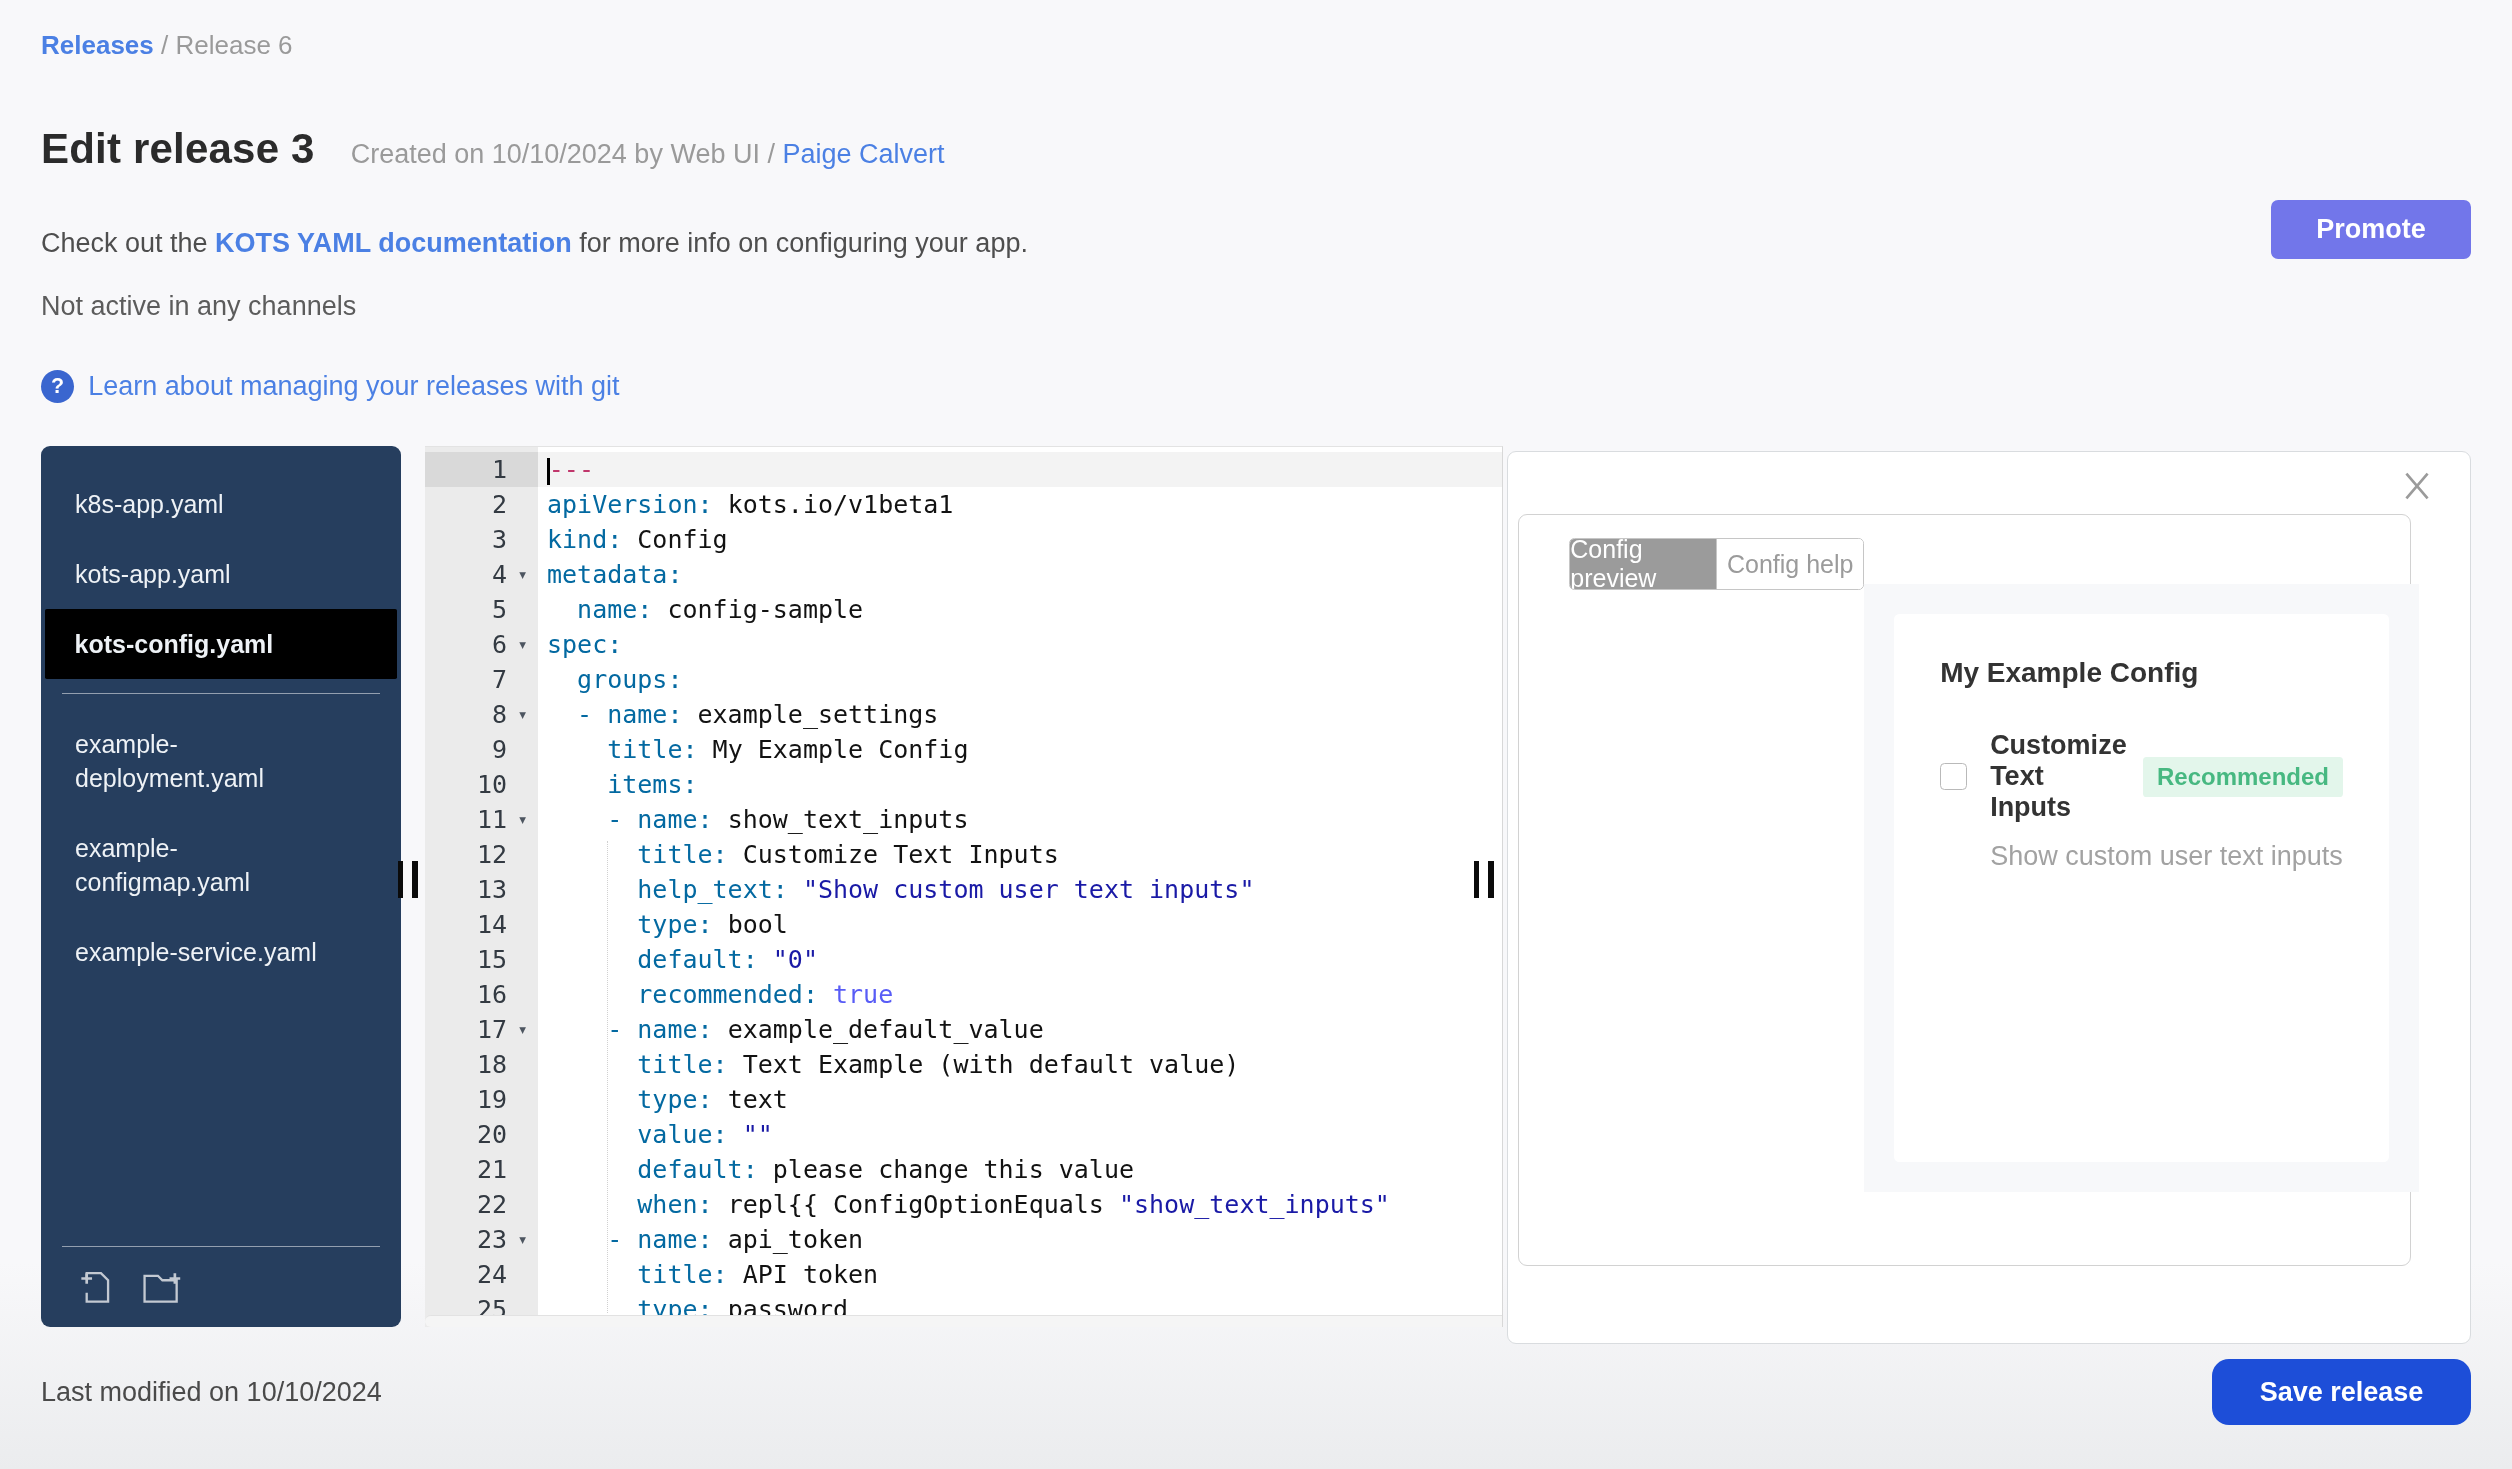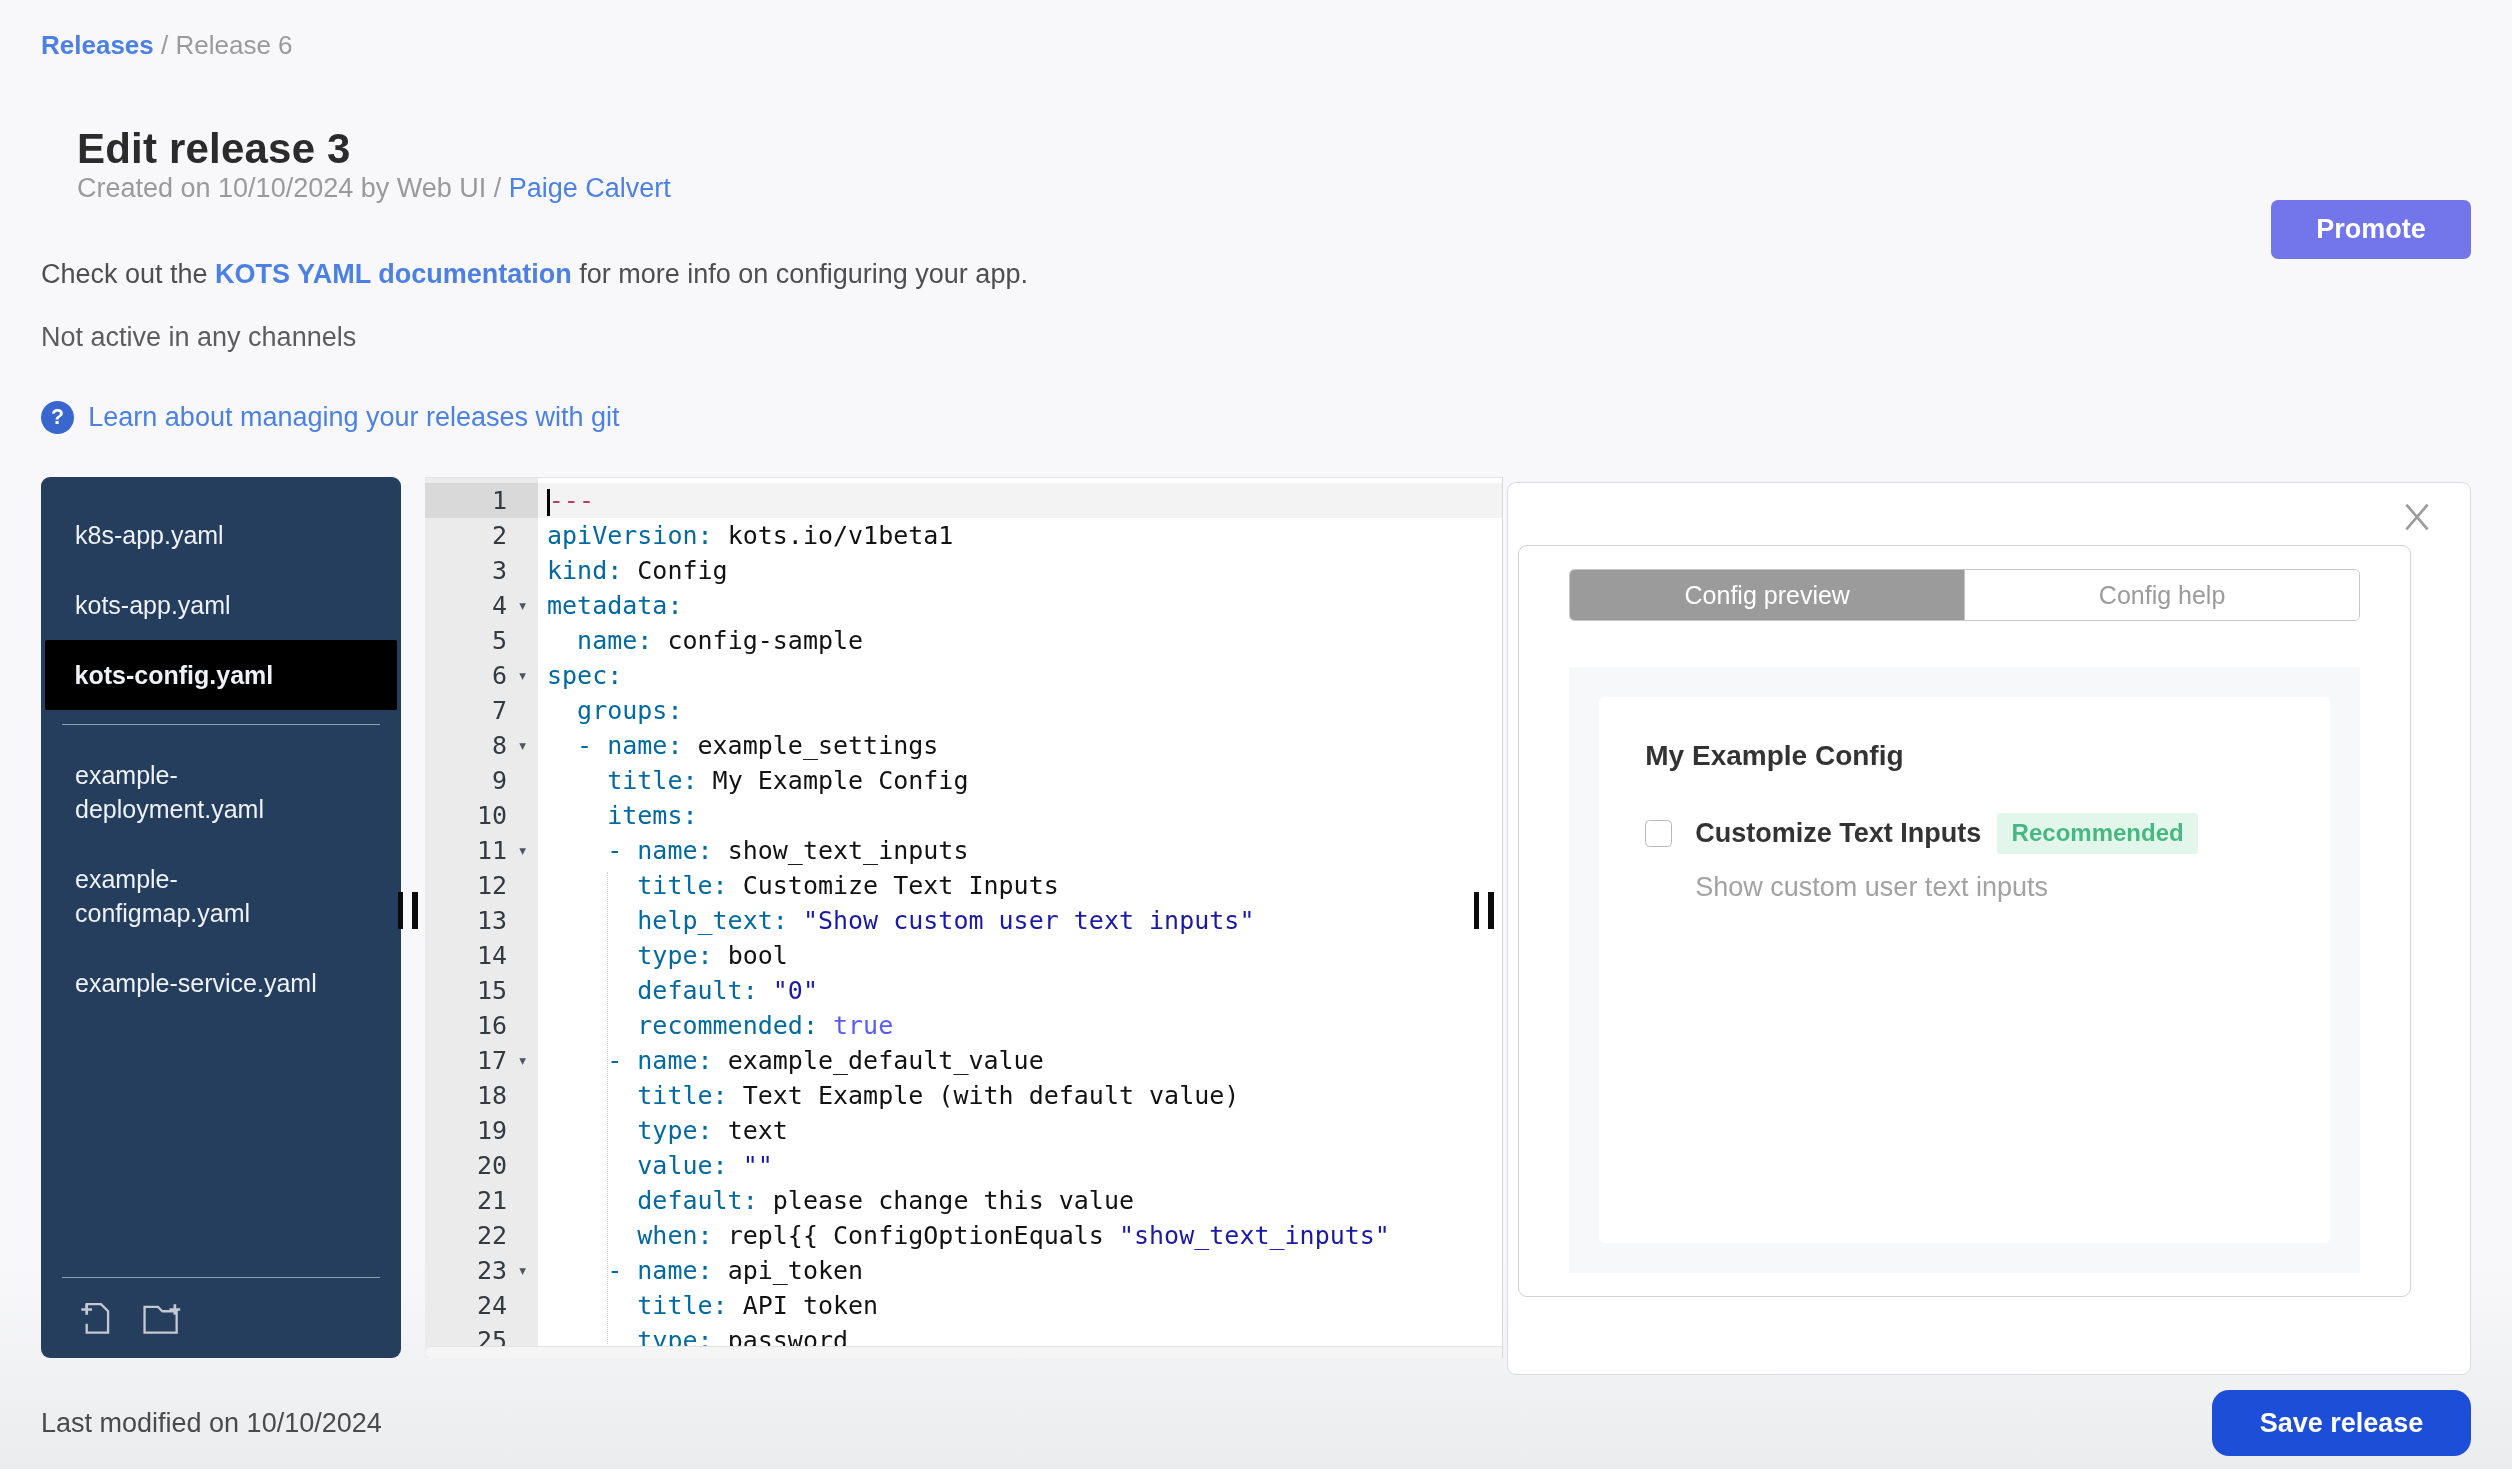--- a/index.html
+++ b/index.html
@@ -9,21 +9,21 @@
     background:linear-gradient(#f8f8fa 0%, #f8f8fa 86%, #ebecee 100%);
     color:#323232;
     overflow:hidden;
   }
   .page { position:relative; width:2512px; height:1469px; padding:0 41px; }
 
   
   .breadcrumb { padding-top:30px; font-size:26px; }
   .breadcrumb a { color:#4b80e4; text-decoration:none; font-weight:700; cursor:pointer; }
   .breadcrumb .sep, .breadcrumb .current { color:#9a9a9a; font-weight:400; }
-  .title-row { margin-top:64px; display:flex; align-items:baseline;flex-direction:column; }
+  .title-row { margin-top:64px; display:flex; align-items:baseline; }
   .title-row h1 { font-size:42px; font-weight:800; color:#2b2b2b; letter-spacing:0.2px; }
   .created { margin-left:36px; font-size:27px; color:#9a9a9a; }
   .created a { color:#4b80e4; text-decoration:none; cursor:pointer; }
   .doc-row { margin-top:55px; font-size:27px; color:#4e4e4e; }
   .doc-row a { color:#4b80e4; font-weight:600; text-decoration:none; cursor:pointer; }
   .channels { margin-top:32px; font-size:27px; color:#5c5c5c; }
   .git-row { margin-top:48px; display:flex; align-items:center; }
   .git-row a { display:flex; align-items:center; color:#4b80e4; font-size:27px; text-decoration:none; cursor:pointer; }
   .q-icon { display:inline-flex; width:33px; height:33px; border-radius:50%; background:#3a66cf;
             color:#fff; font-size:21.4px; font-weight:700; align-items:center; justify-content:center;
@@ -78,21 +78,21 @@
 
   .panel-gap2 { width:3.6px; }
 
   
   .config-outer { flex:1; margin-top:5.3px; height:893px; background:#fff;
             border:0.9px solid #d9dcdf; border-radius:9px; position:relative; }
   .close-x { position:absolute; top:18px; right:37px; width:32px; height:32px; cursor:pointer;
             display:flex; align-items:center; justify-content:center; }
   .close-x svg { stroke:#9b9b9b; stroke-width:3; fill:none; }
   .config-card { position:absolute; left:10.7px; top:62px; right:59px; bottom:77px;
-            border:0.9px solid #d2d2d2; border-radius:9px; padding:23px 50px; display:flex; flex-direction:column; }
+            border:0.9px solid #d2d2d2; border-radius:9px; padding:23px 50px; display:flex; flex-direction:row; }
   .tabs { display:flex; height:52px; border:0.9px solid #c6c6c6; border-radius:5.3px; overflow:hidden; flex:none; }
   .tab { flex:1; display:flex; align-items:center; justify-content:center; font-size:25px; cursor:pointer; background:#fff; color:#9b9b9b; }
   .tab.active { background:#9b9b9b; color:#fff; }
   .tab + .tab { border-left:0.9px solid #c6c6c6; }
   .gray-block { margin-top:46px; height:608px; background:#f7f8fa; padding:30px; }
   .white-panel { background:#fff; border-radius:5.3px; height:100%; padding:43px 46px; }
   .group-title { font-size:28px; font-weight:700; color:#333; }
   .checkbox-row { margin-top:41px; display:flex; align-items:center; }
   .checkbox { width:27px; height:27px; border:1.8px solid #b9b9b9; border-radius:4.5px; background:#fff; cursor:pointer; flex:none; }
   .cb-label { margin-left:23px; font-size:27px; font-weight:700; color:#333; }

